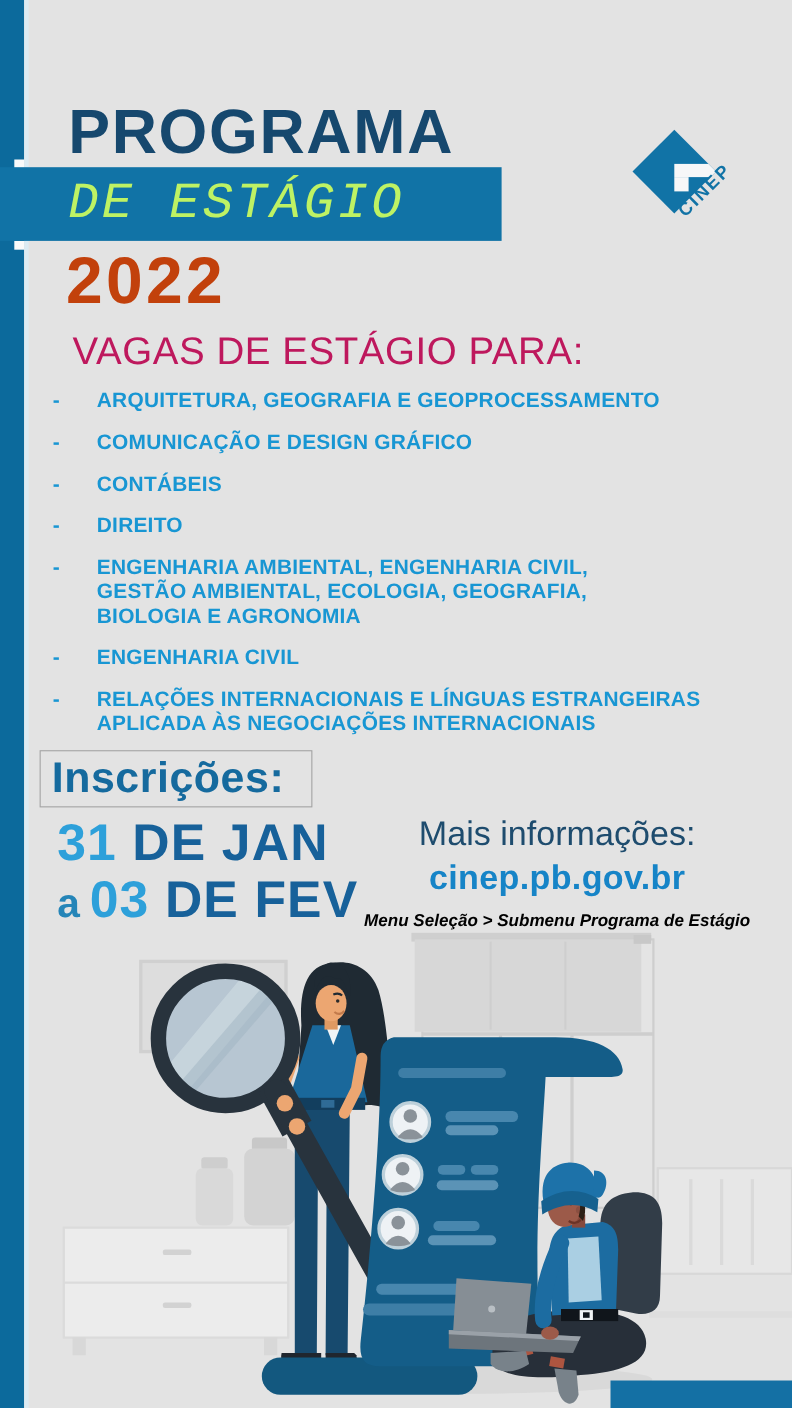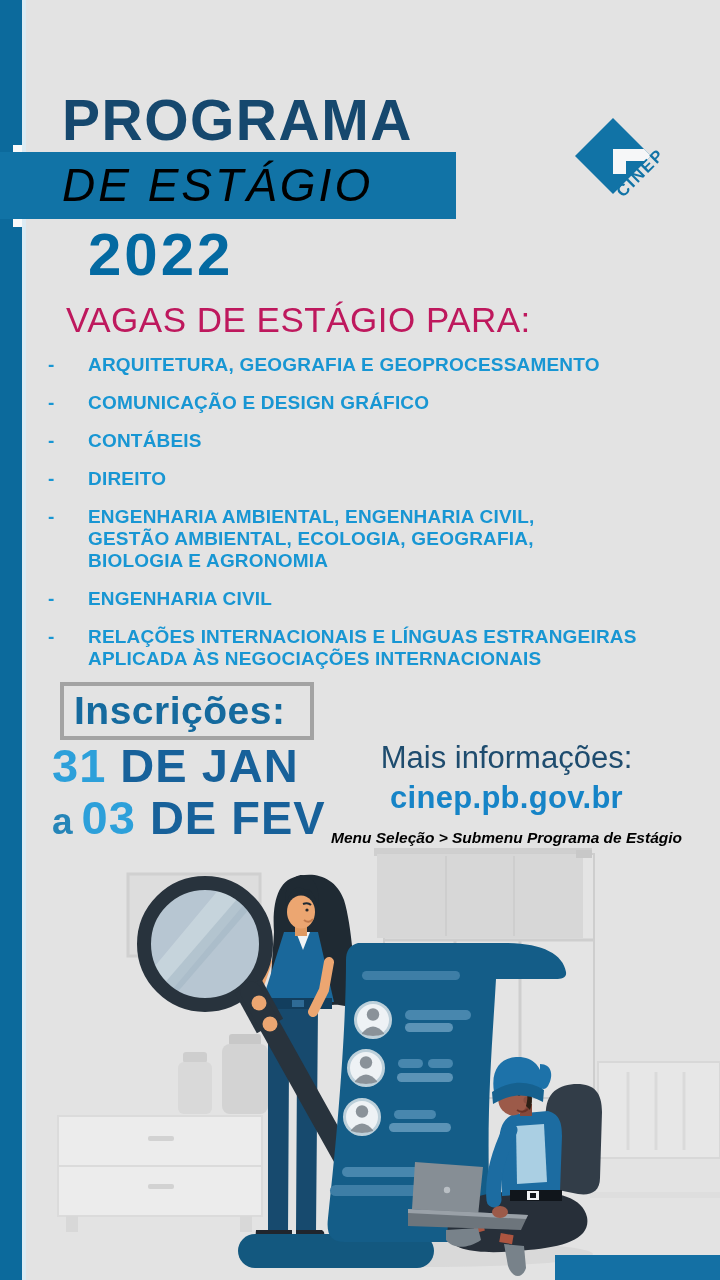--- a/index.html
+++ b/index.html
@@ -6,30 +6,30 @@
   .poster{position:relative;width:720px;height:1280px;background:#e3e3e3;overflow:hidden;
           font-family:"Liberation Sans",sans-serif;margin:0 auto;}
   .left-bar{position:absolute;left:0;top:0;width:22px;height:1280px;background:#0c6a9c;}
   .left-strip{position:absolute;left:22px;top:0;width:4px;height:1280px;background:#dcebf3;}
   .notch{position:absolute;left:13px;width:9px;height:8px;background:#fafafa;}
   .notch-top{top:145px}.notch-bottom{top:219px}
   .title1{position:absolute;left:62px;top:90px;font-size:57px;line-height:60px;font-weight:800;
           color:#16486e;letter-spacing:1.5px;text-align:right;}
   .banner{position:absolute;left:0;top:152px;width:456px;height:67px;background:#1173a6;}
   .banner-text{position:absolute;left:62px;top:0;line-height:66px;font-style:italic;font-size:46px;
-          color:#000000;letter-spacing:3px;font-weight:400;}
+          color:#bef264;letter-spacing:3px;font-weight:400;font-family:Liberation Mono, monospace;}
   .year{position:absolute;left:60px;top:224px;font-size:60px;line-height:62px;font-weight:800;
-          color:#0369a1;letter-spacing:3px;margin-left:28px;}
+          color:#c2410c;letter-spacing:3px;}
   .logo-svg{position:absolute;left:555px;top:98px;}
   .vagas-heading{position:absolute;left:66px;top:300px;font-size:35px;color:#be185d;letter-spacing:0.5px;}
   .vagas-list{position:absolute;left:48px;top:354px;width:615px;list-style:none;margin:0;padding:0;}
   .vagas-list li{display:flex;margin-bottom:16px;color:#1896d3;font-weight:bold;font-size:19px;line-height:22px;}
   .dash{width:20px;flex:0 0 20px;}
   .vtext{white-space:pre-line;letter-spacing:0.2px;margin-left:20px;}
-  .insc-box{position:absolute;left:60px;top:682px;width:246px;height:50px;border:4px solid #a3a3a3;}
+  .insc-box{position:absolute;left:36px;top:682px;width:246px;height:50px;border:1px solid #a3a3a3;}
   .insc-label{position:absolute;left:10px;top:-3px;font-size:39px;font-weight:bold;color:#156a9e;
           line-height:56px;letter-spacing:0.5px;}
   .dates{position:absolute;left:52px;top:741px;}
   .date-row{font-size:47px;font-weight:800;color:#17619a;line-height:50px;letter-spacing:1px;}
   .date-row2{margin-top:2px;}
   .num{color:#2da0da;}
   .conn{font-size:37px;color:#2585b8;margin-right:8px;}
   .info{position:absolute;left:331px;top:740px;text-align:center;}
   .more{font-size:31px;color:#1e4c6e;}
   .site{font-size:31px;font-weight:bold;color:#1684c7;margin-top:4px;letter-spacing:0.3px;}

